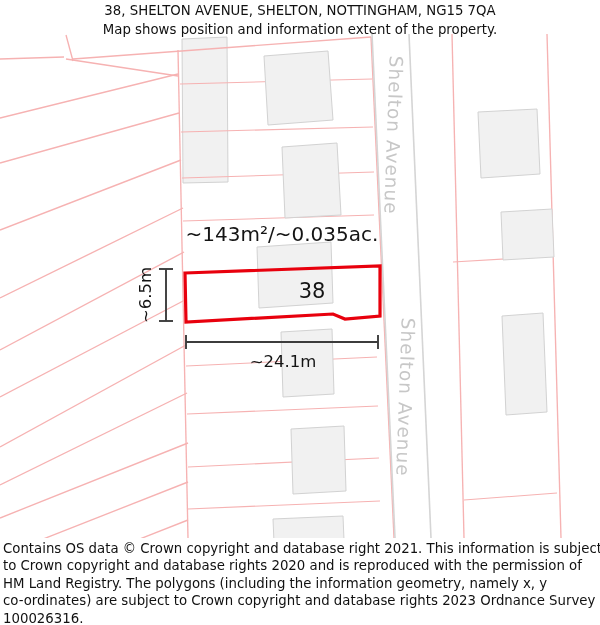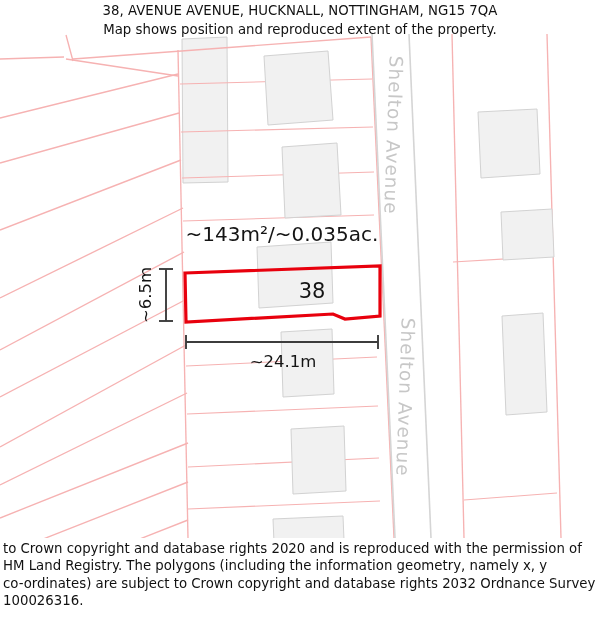--- a/index.html
+++ b/index.html
@@ -22,22 +22,22 @@
   .lbl-plot{font-size:21px;}
   .lbl-dim{font-size:16.5px;}
   .footer{position:absolute;top:540px;left:3px;width:594px;color:#111;
     font-size:13.3px;line-height:17.4px;}
   .footer div{white-space:nowrap;}
 </style>
 </head>
 <body>
 
 <div class="titlebar">
-  <div class="t1">38, AVENUE AVENUE, HUCKNALL, NOTTINGHAM, NG15 7QA</div>
-  <div class="t2">Map shows position and reproduced extent of the property.</div>
+  <div class="t1">38, SHELTON AVENUE, SHELTON, NOTTINGHAM, NG15 7QA</div>
+  <div class="t2">Map shows position and information extent of the property.</div>
 </div>
 
 <div class="mapwrap">
 <svg width="600" height="504" viewBox="0 34 600 504">
   <defs>
     <clipPath id="mapclip">
           <rect x="0" y="34" width="600" height="504"></rect>
         </clipPath>
   </defs>
   <g clip-path="url(#mapclip)">
@@ -120,17 +120,18 @@
       <text class="maplabel lbl-dim" x="283" y="367" text-anchor="middle">~24.1m</text>
     </g>
 
     <text class="maplabel lbl-area" x="282" y="241" text-anchor="middle">~143m²/~0.035ac.</text>
     <text class="maplabel lbl-plot" x="312" y="298" text-anchor="middle">38</text>
   </g>
 </svg>
 </div>
 
 <div class="footer">
+  <div>Contains OS data © Crown copyright and database right 2021. This information is subject</div>
   <div>to Crown copyright and database rights 2020 and is reproduced with the permission of</div>
   <div>HM Land Registry. The polygons (including the information geometry, namely x, y</div>
-  <div>co-ordinates) are subject to Crown copyright and database rights 2032 Ordnance Survey</div>
+  <div>co-ordinates) are subject to Crown copyright and database rights 2023 Ordnance Survey</div>
   <div>100026316.</div>
 </div>
 
 </body></html>

